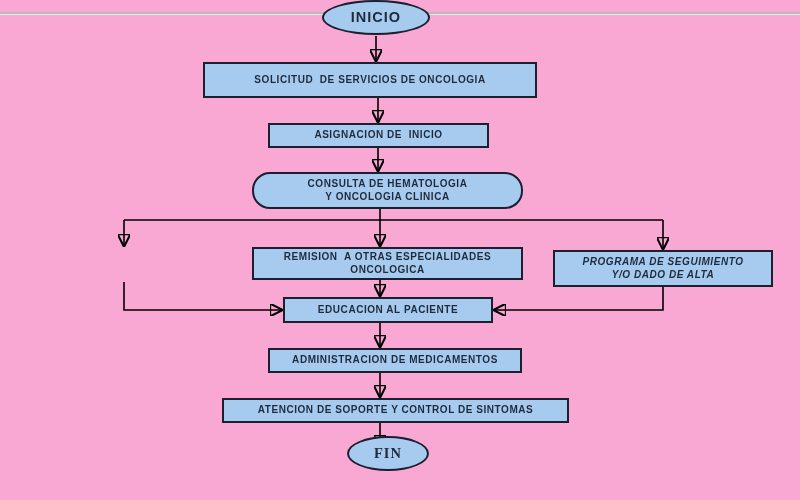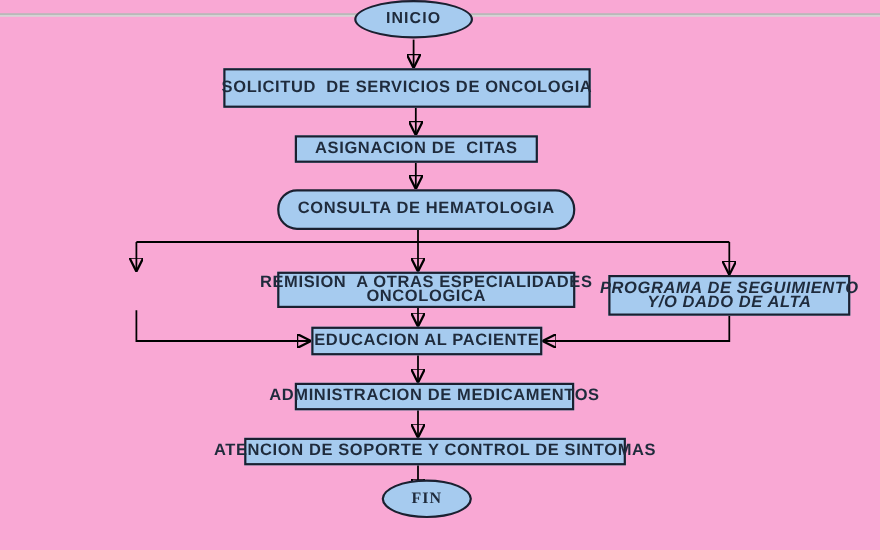--- a/index.html
+++ b/index.html
@@ -22,21 +22,21 @@
     display:flex;flex-direction:column;align-items:center;justify-content:center;
     background:var(--node-fill,#a6cbef);
     border:2px solid var(--node-border,#1a2030);
     box-sizing:border-box;
     text-align:center;
   }
   .node.ellipse{border-radius:50%;}
   .lbl{
     color:var(--node-text,#222e3e);
     font-weight:bold;
-    font-size:15px;
+    font-size:10px;
     line-height:12.5px;
     letter-spacing:0.55px;
     white-space:pre;
   }
   .lbl.big{font-size:14.5px;letter-spacing:1px;}
 </style>
 </head>
 <body>
 
 <div class="canvas">
@@ -66,25 +66,26 @@
 
   <div class="node ellipse" style="left:322px;top:0px;width:108px;height:35px;">
     <span class="lbl big">INICIO</span>
   </div>
 
   <div class="node" style="left:203px;top:62px;width:334px;height:36px;">
     <span class="lbl">SOLICITUD  DE SERVICIOS DE ONCOLOGIA</span>
   </div>
 
   <div class="node" style="left:268px;top:123px;width:221px;height:25px;">
-    <span class="lbl">ASIGNACION DE  CITAS</span>
+    <span class="lbl">ASIGNACION DE  INICIO</span>
   </div>
 
   <div class="node" style="left:252px;top:172px;width:271px;height:37px;border-radius:18px;">
     <span class="lbl">CONSULTA DE HEMATOLOGIA</span>
+    <span class="lbl">Y ONCOLOGIA CLINICA</span>
   </div>
 
 
   <div class="node" style="left:252px;top:247px;width:271px;height:33px;">
     <span class="lbl">REMISION  A OTRAS ESPECIALIDADES</span>
     <span class="lbl">ONCOLOGICA</span>
   </div>
 
   <div class="node" style="left:553px;top:250px;width:220px;height:37px;font-style:italic;">
     <span class="lbl">PROGRAMA DE SEGUIMIENTO</span>

